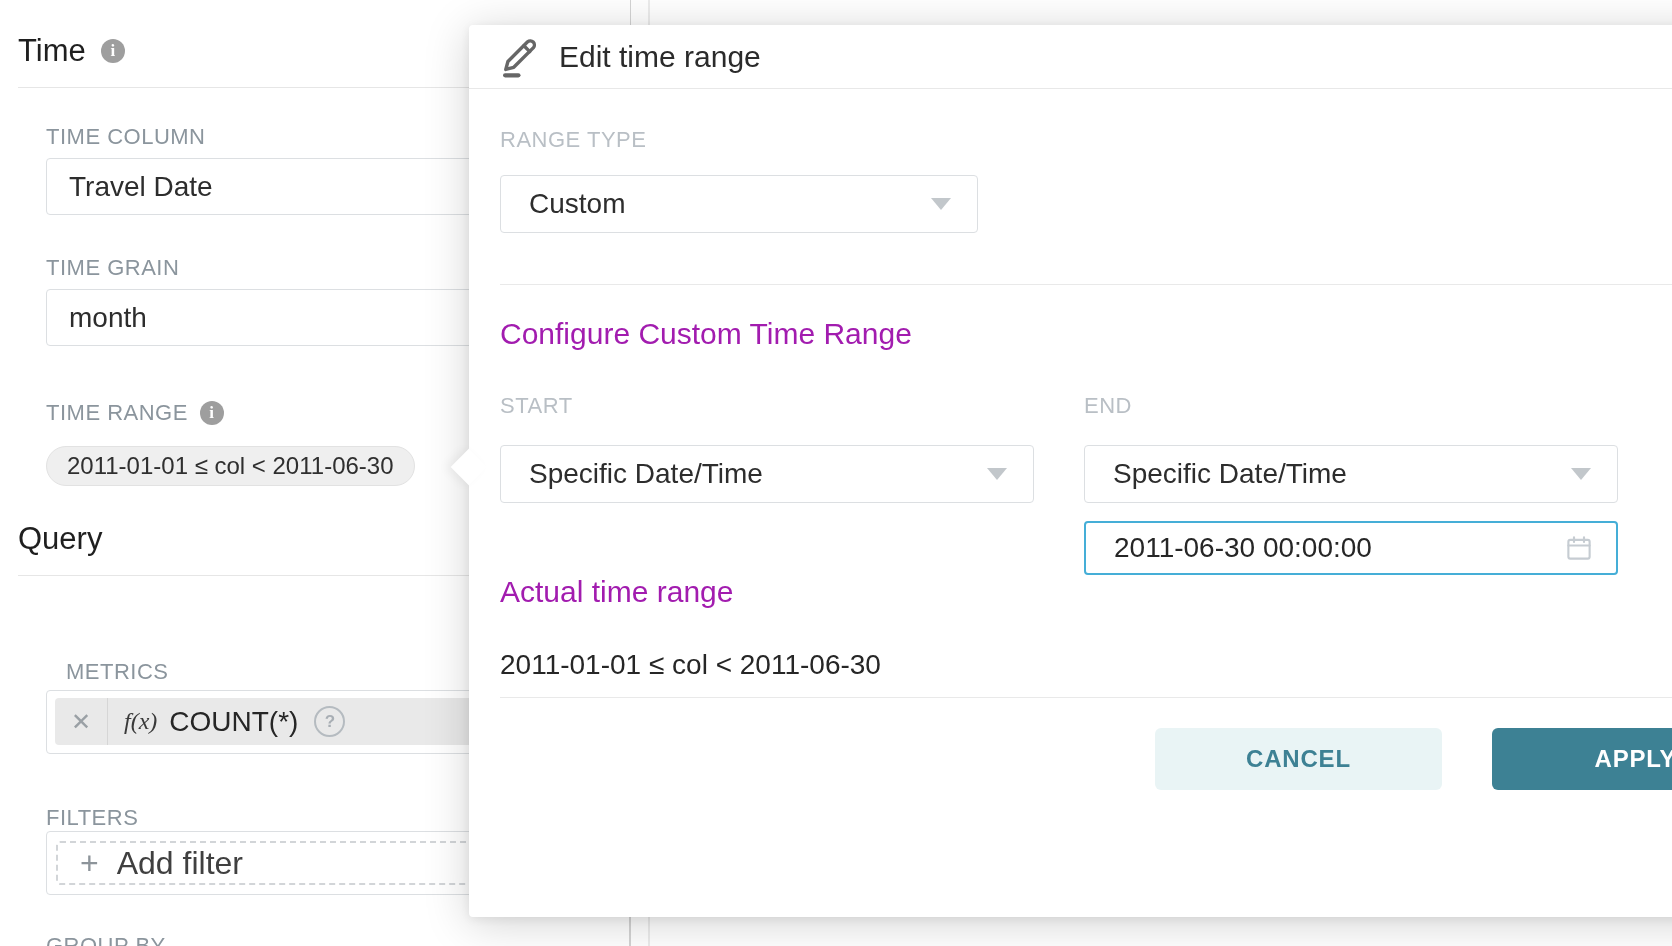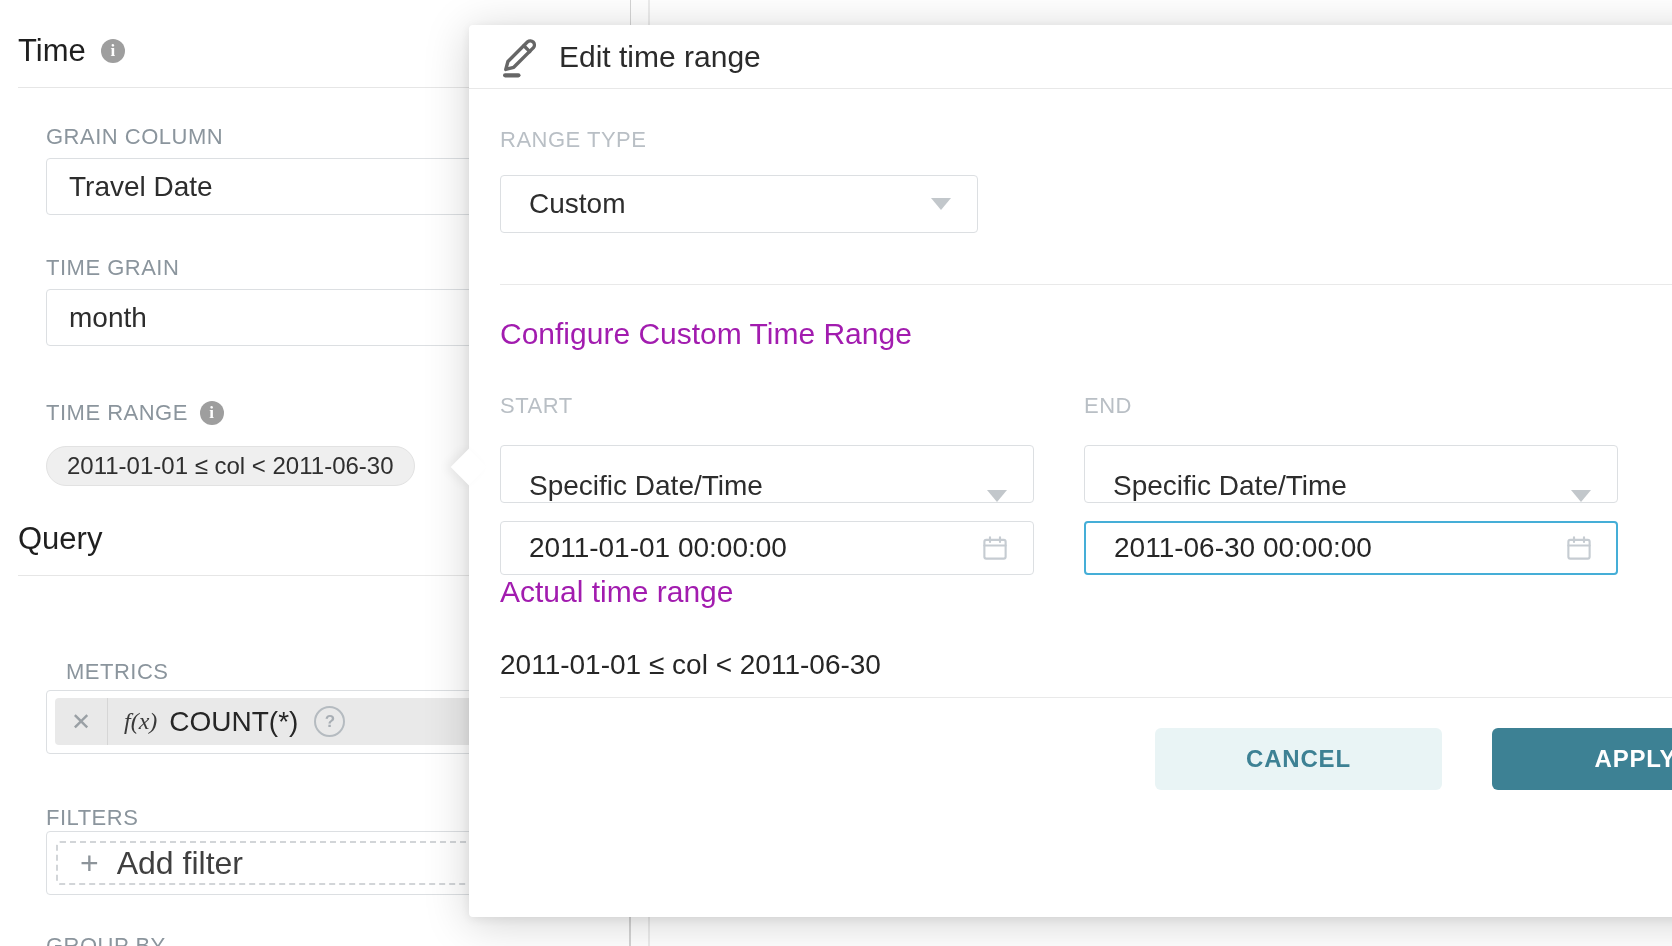--- a/index.html
+++ b/index.html
@@ -77,21 +77,21 @@
 
   .range-type-select{width:478px;margin-top:22px;}
   .rt-label{margin-top:38px;}
 
   .pop-h2{font-size:30px;color:#a21caf;}
   .configure-h{margin-top:32px;}
 
   .cols{display:flex;gap:50px;}
   .col{width:534px;}
   .col .ctl-label{margin-top:42px;}
-  .col .ant-select{margin-top:26px;align-items:flex-end;}
+  .col .ant-select{margin-top:26px;}
 
   .date-input-wrap{position:relative;margin-top:18px;}
   .date-input{width:534px;height:54px;border:1px solid #dcdfe2;border-radius:4px;
               padding:0 70px 0 28px;font-size:28px;color:#262626;box-sizing:border-box;
               font-family:"Liberation Sans","DejaVu Sans",sans-serif;background:#fff;outline:none;}
   .date-input.focused{border:2px solid #45aed7;}
   .cal-icon{position:absolute;right:24px;top:12px;cursor:pointer;}
 
   .actual-h{}
   .actual-value{margin-top:40px;font-size:28px;color:#262626;}
@@ -113,21 +113,21 @@
 
   <div class="left-panel">
 
     <div class="section-title" style="top:33px;">
       <span>Time</span>
       <span class="info-badge">i</span>
     </div>
     <div class="panel-divider" style="top:87px;"></div>
 
     <div class="ctl-label" style="top:124px;">
-      <span>GRAIN COLUMN</span>
+      <span>TIME COLUMN</span>
     </div>
     <div class="select-box" style="top:158px;">
       <span>Travel Date</span>
     </div>
 
     <div class="ctl-label" style="top:255px;">
       <span>TIME GRAIN</span>
     </div>
     <div class="select-box" style="top:289px;">
       <span>month</span>
@@ -199,29 +199,20 @@
       <div class="pop-h2 configure-h">Configure Custom Time Range</div>
 
       <div class="cols">
         <div class="col">
           <div class="ctl-label">
             <span>START</span>
           </div>
           <div class="ant-select">
             <span>Specific Date/Time</span>
             <span class="caret-down"></span>
-          </div>
-          <div class="date-input-wrap">
-            <input class="date-input" type="text" value="2011-01-01 00:00:00" style="">
-            <svg class="cal-icon" width="30" height="30" viewBox="0 0 24 24" fill="none" stroke="#c6ccd2" stroke-width="1.7" stroke-linecap="round">
-              <rect x="3.5" y="5.5" width="17" height="15" rx="1.5"></rect>
-              <line x1="3.5" y1="10" x2="20.5" y2="10"></line>
-              <line x1="8" y1="3.5" x2="8" y2="7.2"></line>
-              <line x1="16" y1="3.5" x2="16" y2="7.2"></line>
-            </svg>
           </div>
         </div>
 
         <div class="col">
           <div class="ctl-label">
             <span>END</span>
           </div>
           <div class="ant-select">
             <span>Specific Date/Time</span>
             <span class="caret-down"></span>

